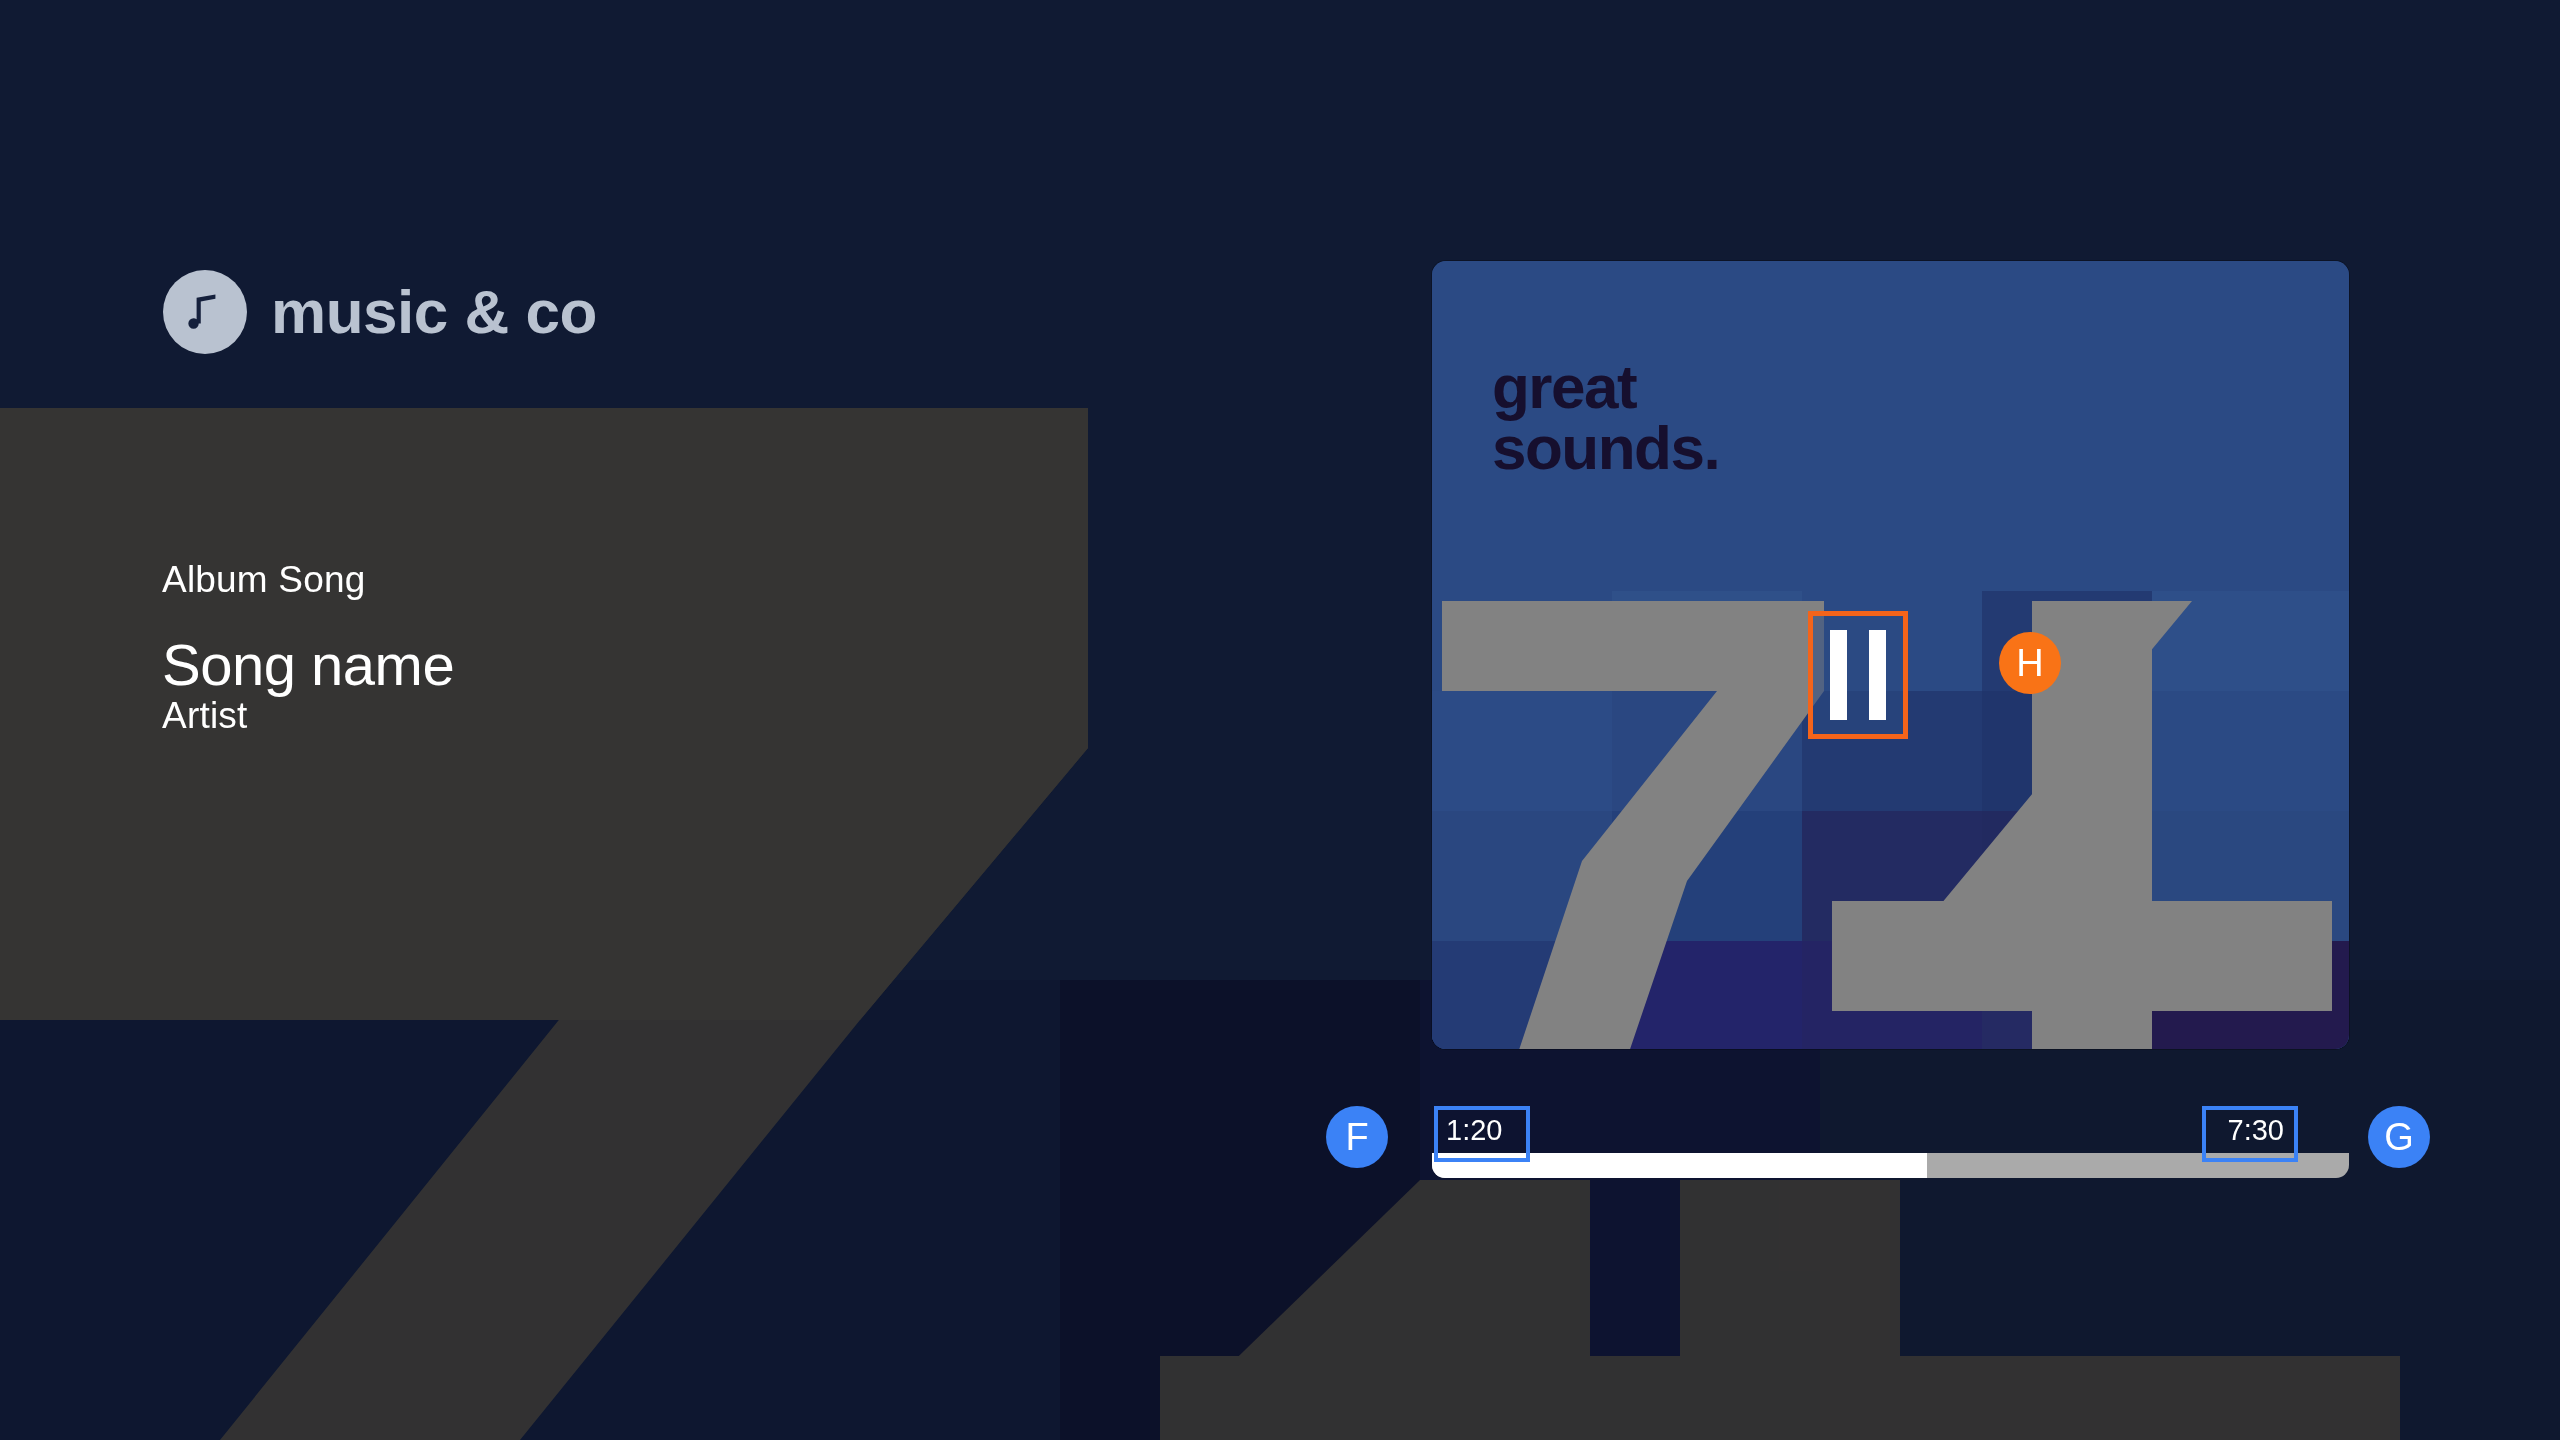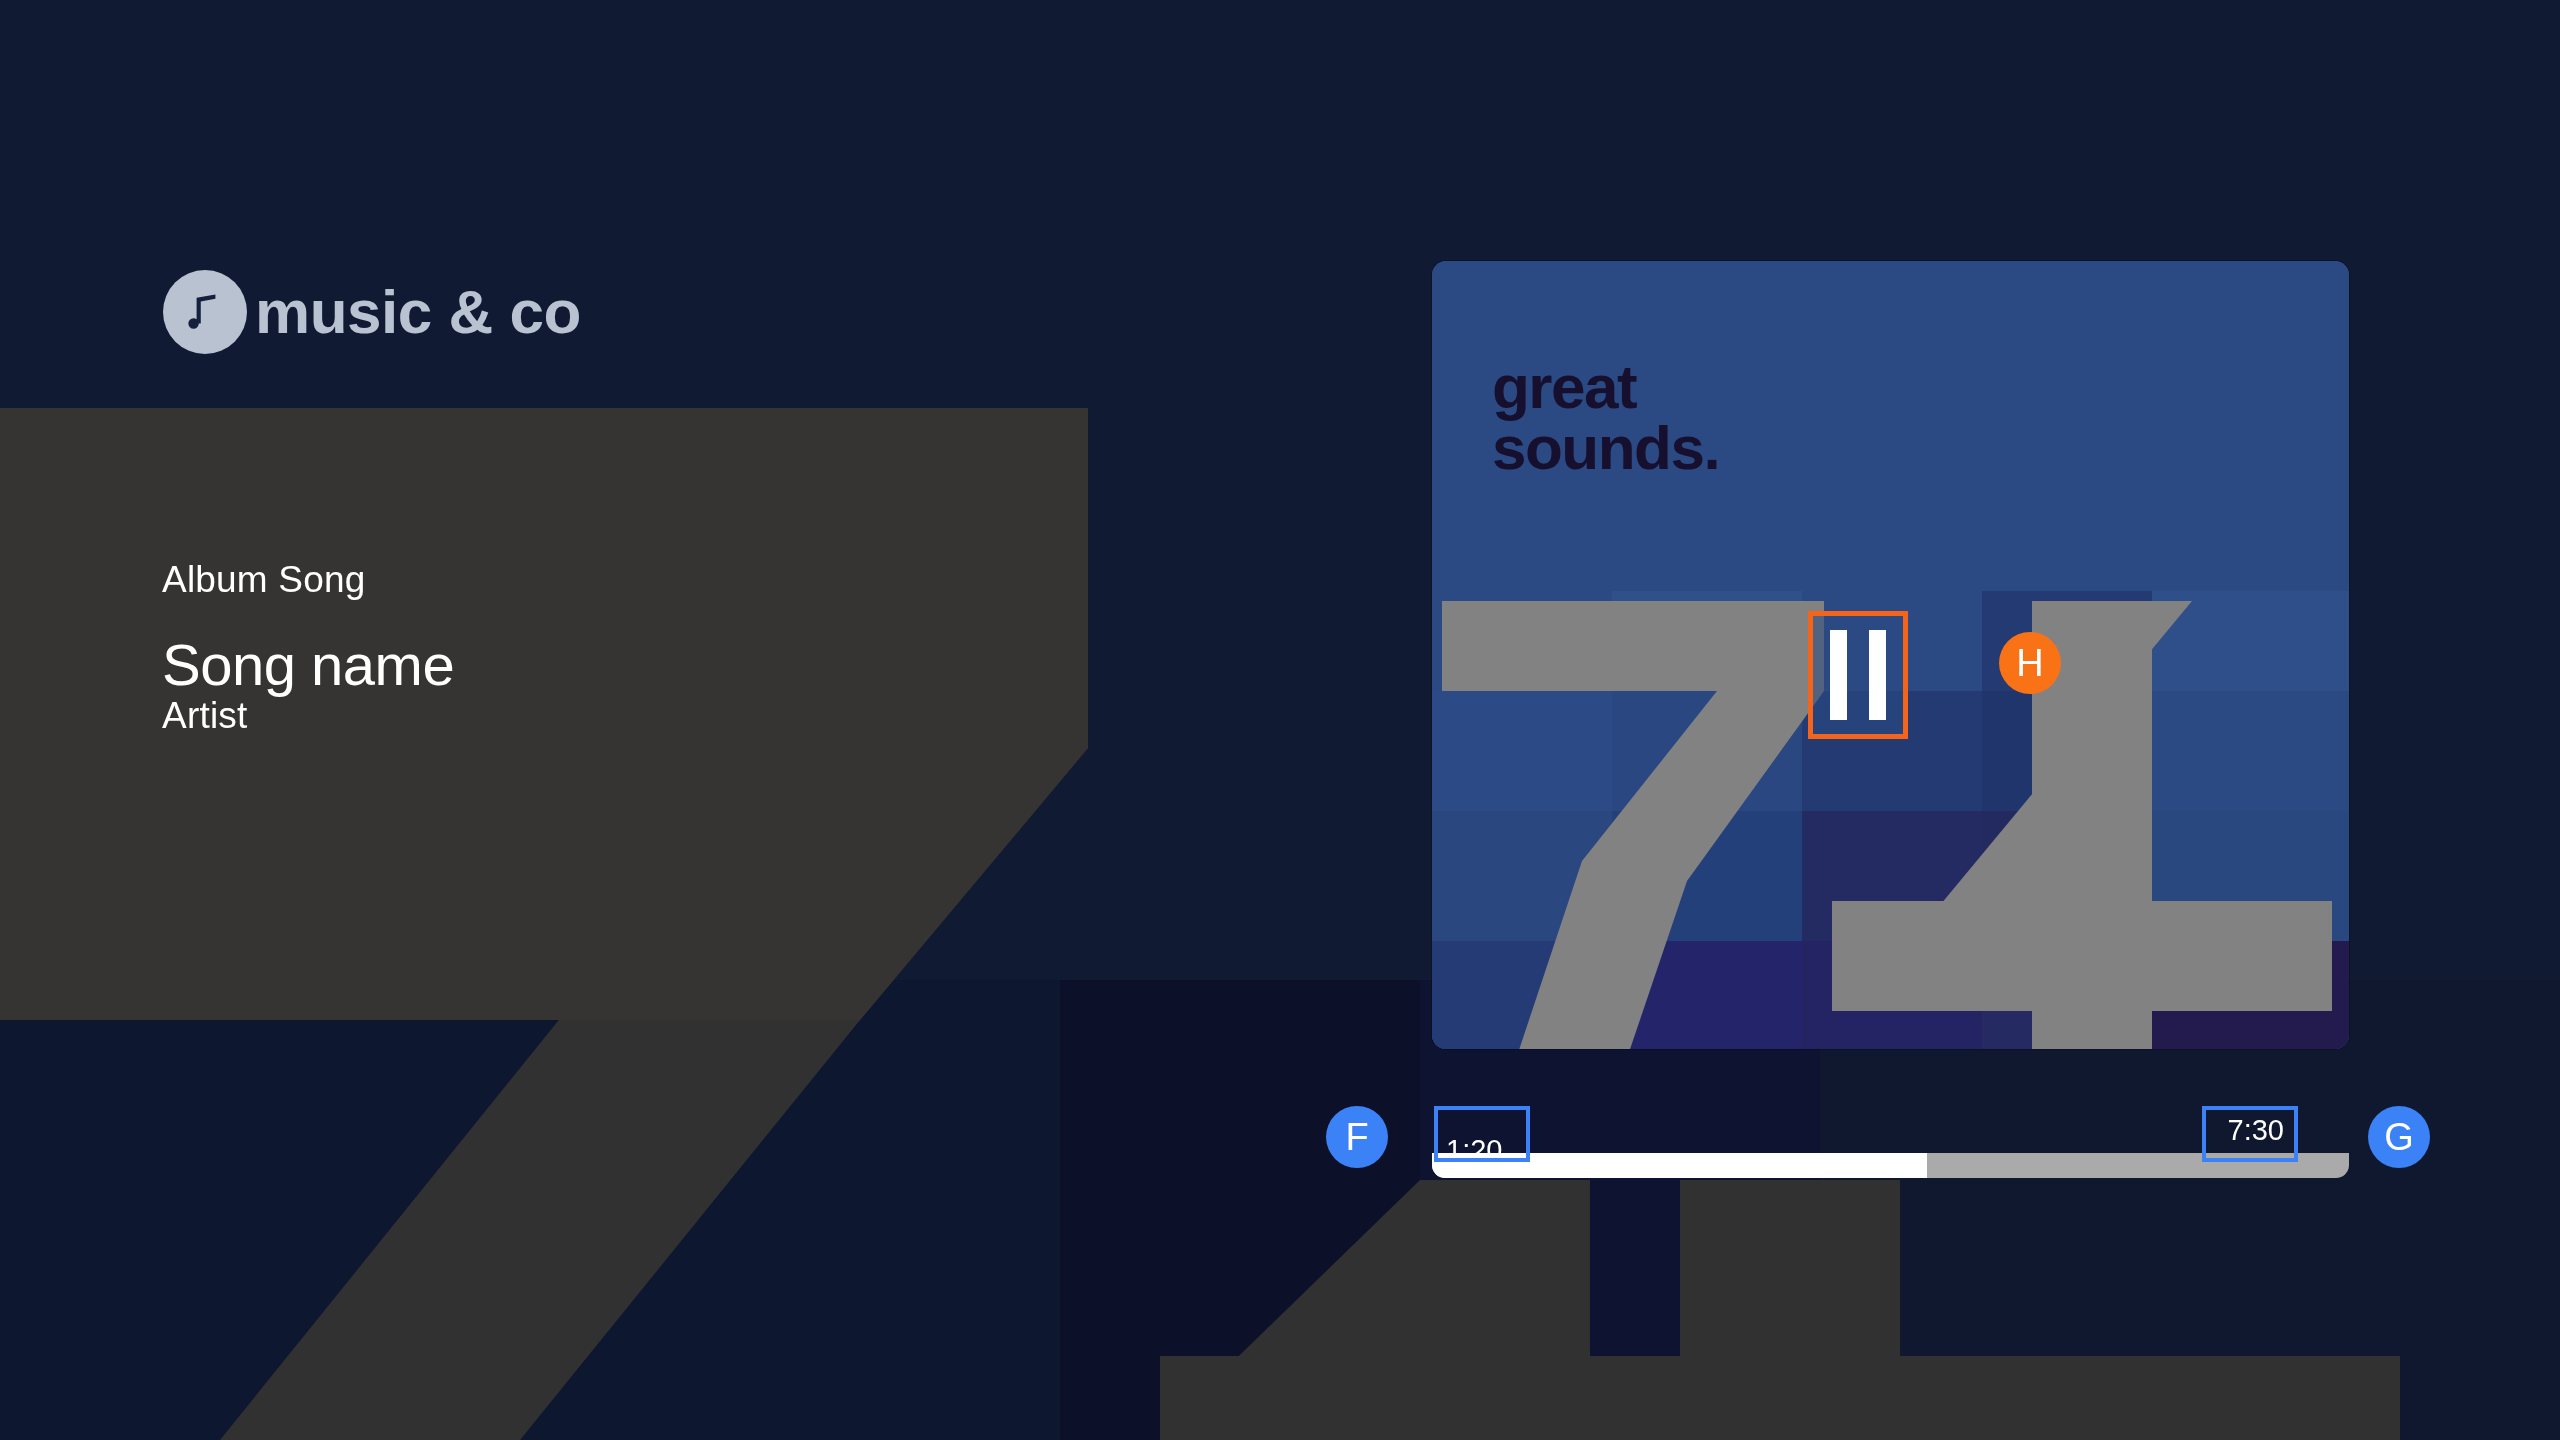--- a/index.html
+++ b/index.html
@@ -41,21 +41,21 @@
     clip-path: polygon(0 0, 1088px 0, 1088px 340px, 860px 612px, 0 612px);
   }
 
   
   #brand {
     position: absolute;
     left: 163px;
     top: 270px;
     display: flex;
     align-items: center;
-    gap: 8px;
+    gap: 24px;
   }
   #brand .logo-mark {
     width: 84px;
     height: 84px;
     border-radius: 50%;
     background: #b9c2d0;
     display: flex;
     align-items: center;
     justify-content: center;
     flex: 0 0 auto;
@@ -174,21 +174,21 @@
   
   .time-chip {
     position: absolute;
     z-index: 7;
     color: #ffffff;
     font-size: 29px;
     line-height: 1;
     padding: 8px 9px 9px;
     white-space: nowrap;
   }
-  #time-elapsed { left: 1437px; top: 1108px; margin-top: 20px; }
+  #time-elapsed { left: 1437px; top: 1108px; }
   #time-total   { right: 267px; top: 1108px; }
 
   
   .annot-box {
     position: absolute;
     z-index: 9;
     pointer-events: none;
     box-sizing: border-box;
   }
   .annot-box.blue   { border: 4px solid #3b82f6; }

